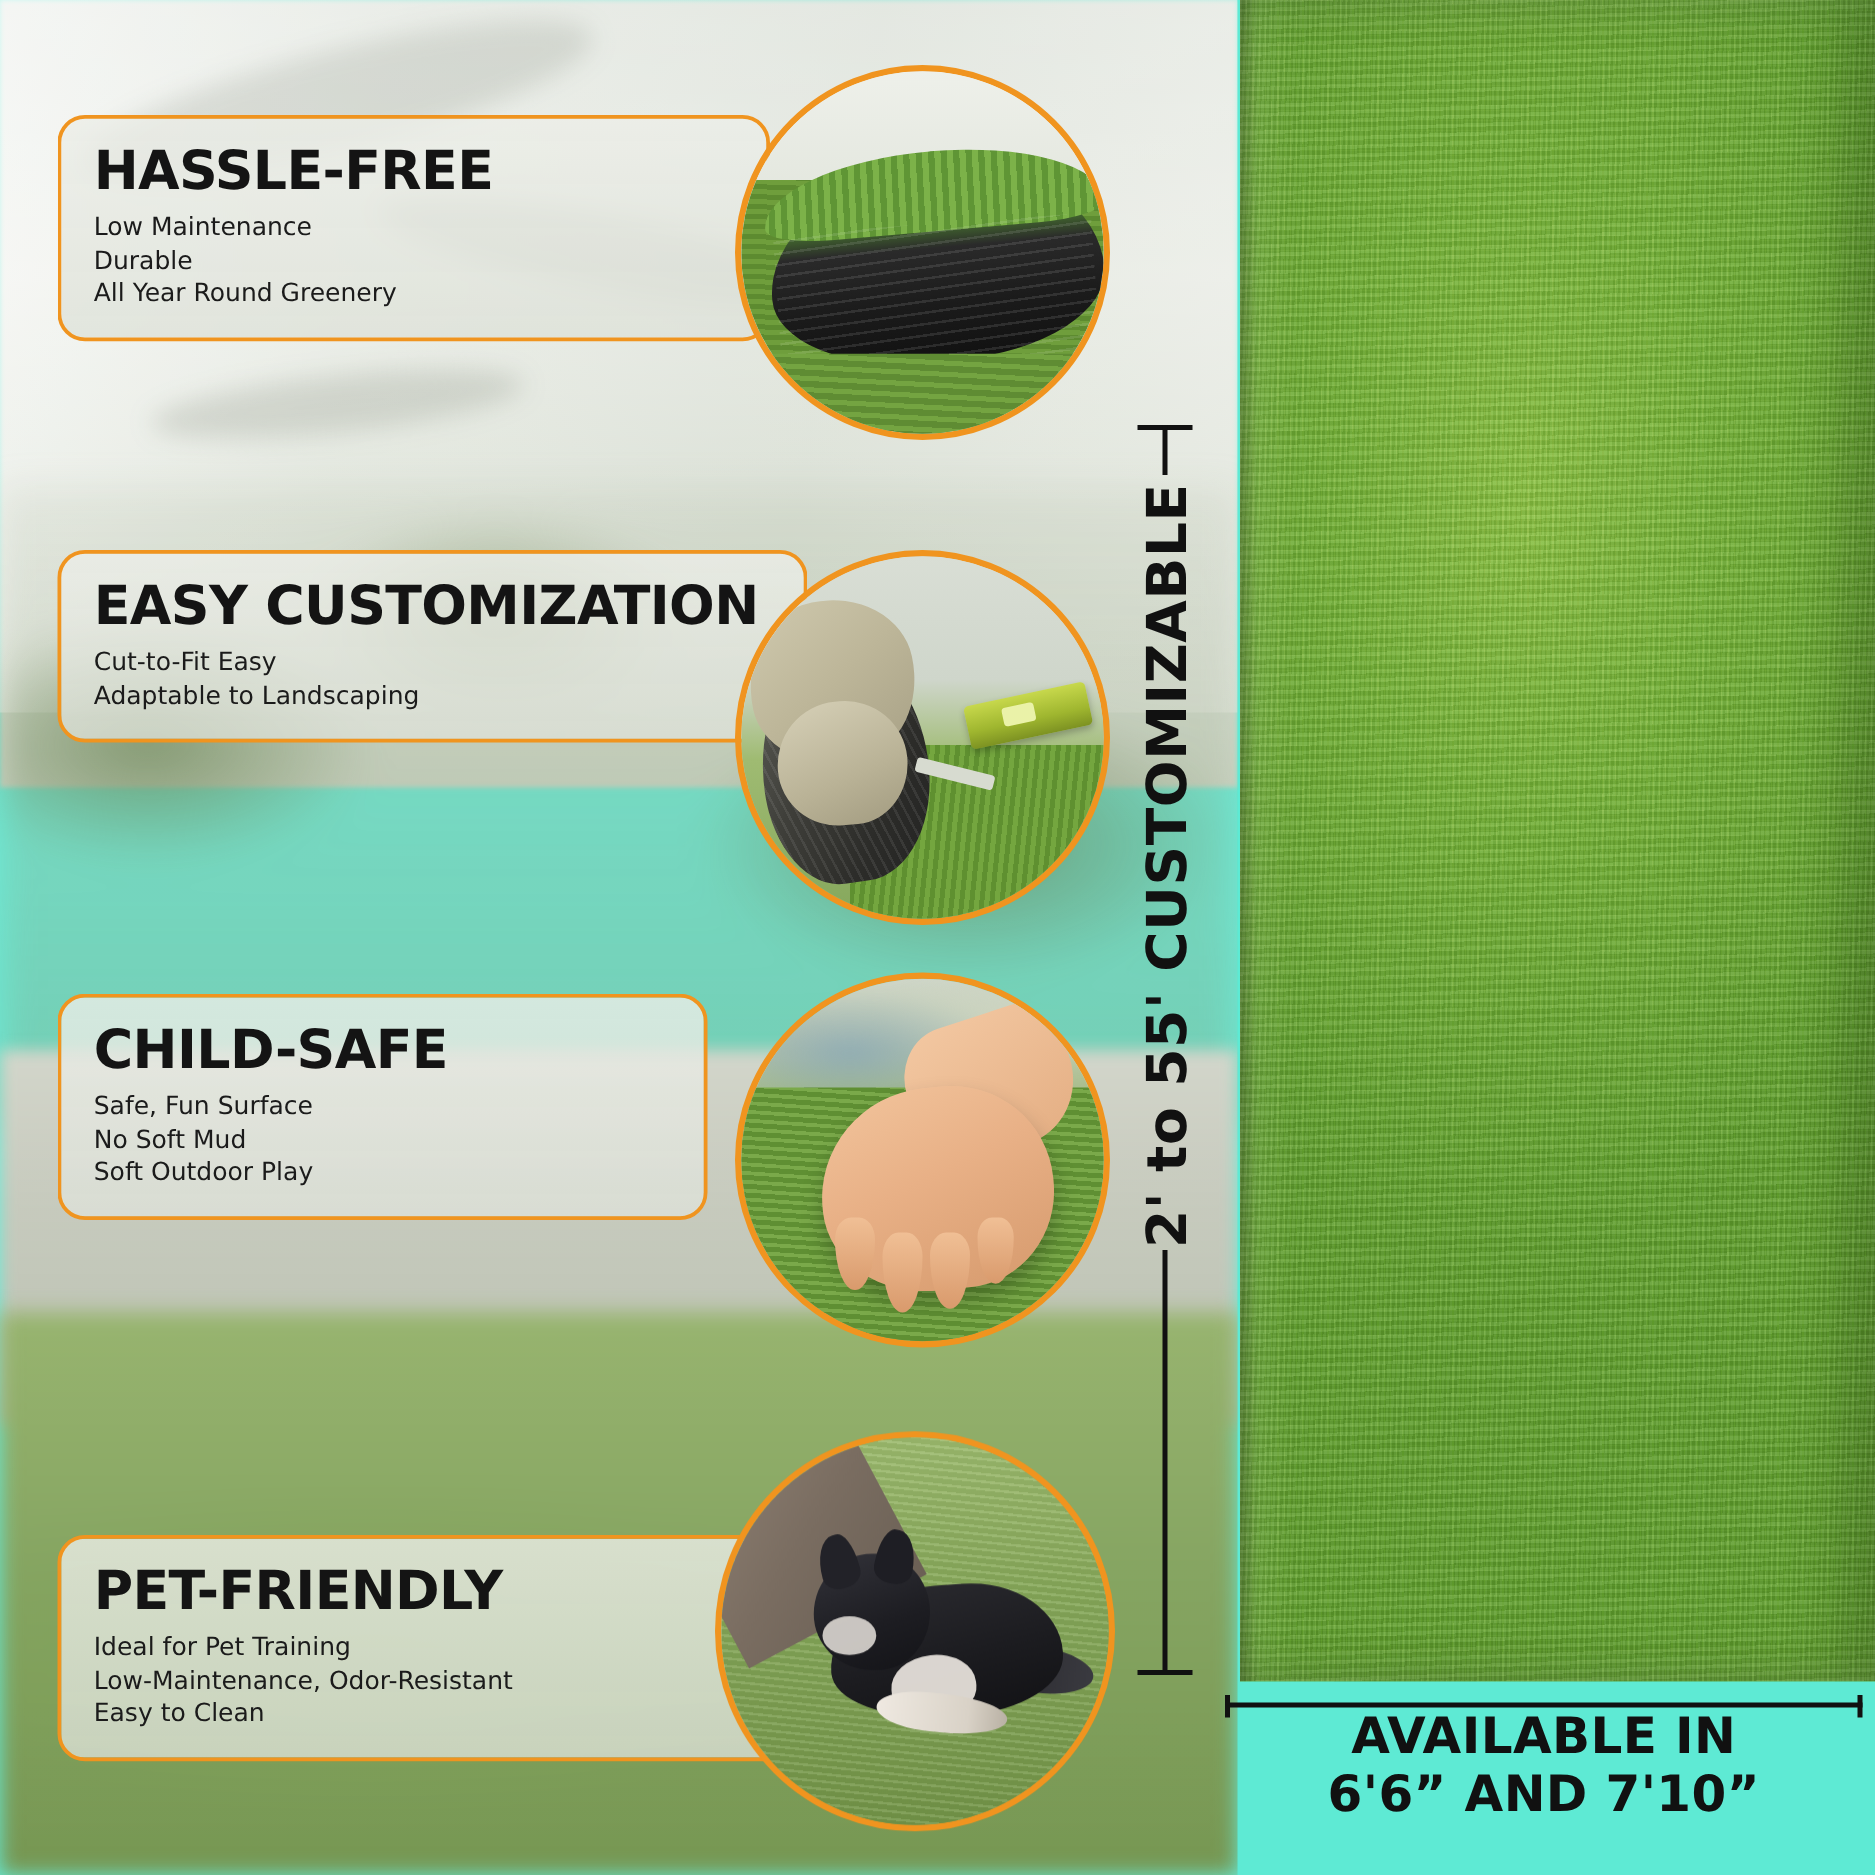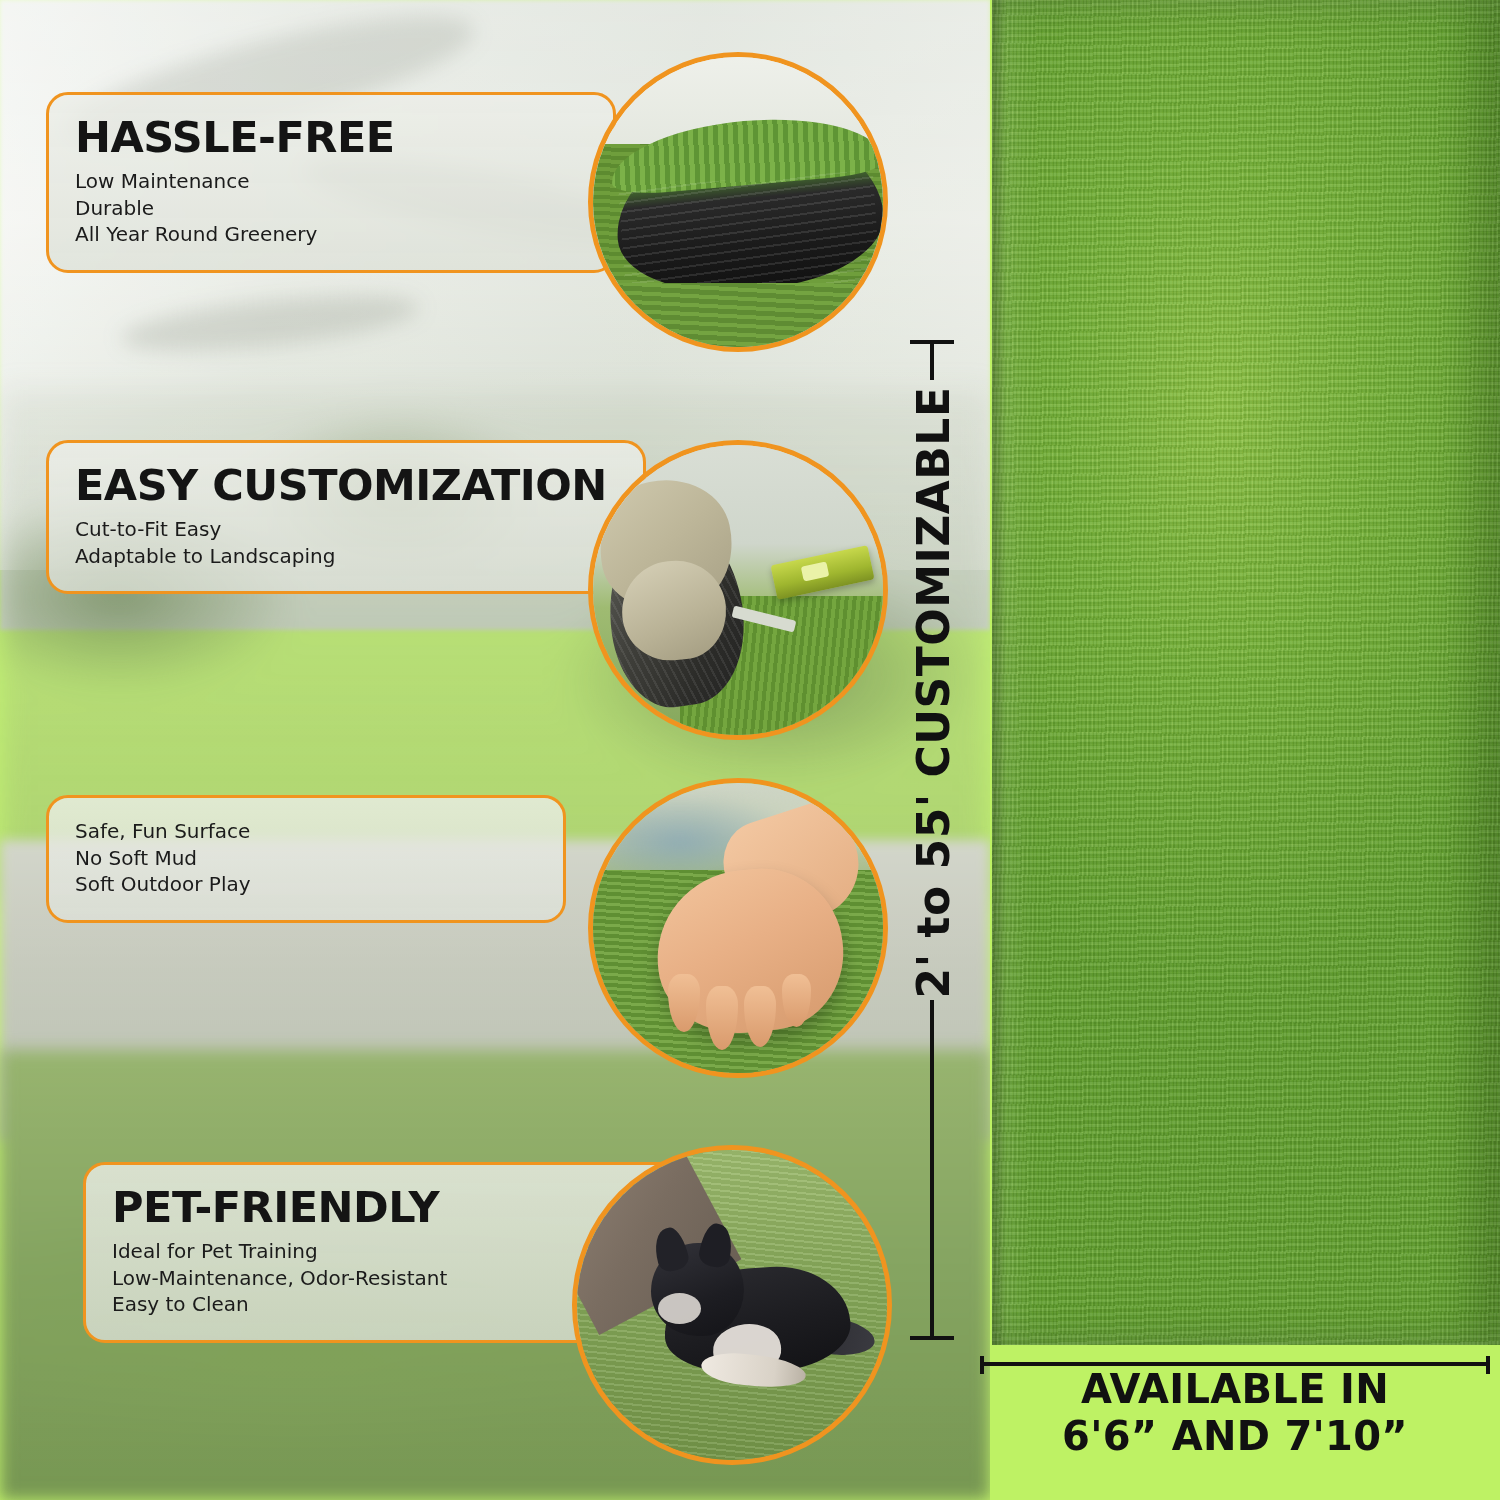--- a/index.html
+++ b/index.html
@@ -6,21 +6,21 @@
     margin: 0;
     padding: 0;
     background: #ffffff;
   }
   #root {
     position: relative;
     width: 1500px;
     height: 1500px;
     overflow: hidden;
     font-family: "Liberation Sans", sans-serif;
-    background: #bef264;
+    background: #5eead4;
   }
 
   
   .bg-photo {
     position: absolute;
     left: 0; top: 0;
     width: 990px; height: 1500px;
     overflow: hidden;
   }
   .bg-sky {
@@ -119,21 +119,21 @@
     font-size: 20px;
     line-height: 1.33;
     color: #1b1b1b;
     font-family: "DejaVu Sans", sans-serif;
     white-space: nowrap;
   }
 
   .card-1 { top: 92px; width: 570px; }
   .card-2 { top: 440px; width: 600px; }
   .card-3 { top: 795px; width: 520px; }
-  .card-4 { top: 1162px; width: 600px; margin-left: 37px; }
+  .card-4 { top: 1228px; width: 600px; }
 
   
   .circle {
     position: absolute;
     border-radius: 50%;
     border: 5px solid #f0941f;
     overflow: hidden;
     box-sizing: border-box;
   }
   .c1 { left: 588px; top: 52px; width: 300px; height: 300px; }
@@ -424,20 +424,21 @@
     <div class="layer rolled"></div>
     <div class="layer rolled-tex"></div>
     <div class="layer glove"></div>
     <div class="layer glove2"></div>
     <div class="layer level"></div>
     <div class="layer level-eye"></div>
     <div class="layer tool"></div>
   </div>
 
   <div class="card card-3">
+    <h2>CHILD-SAFE</h2>
     <ul>
       <li>Safe, Fun Surface</li>
       <li>No Soft Mud</li>
       <li>Soft Outdoor Play</li>
     </ul>
   </div>
   <div class="circle c3">
     <div class="layer bg"></div>
     <div class="layer blur-top"></div>
     <div class="layer turf"></div>

